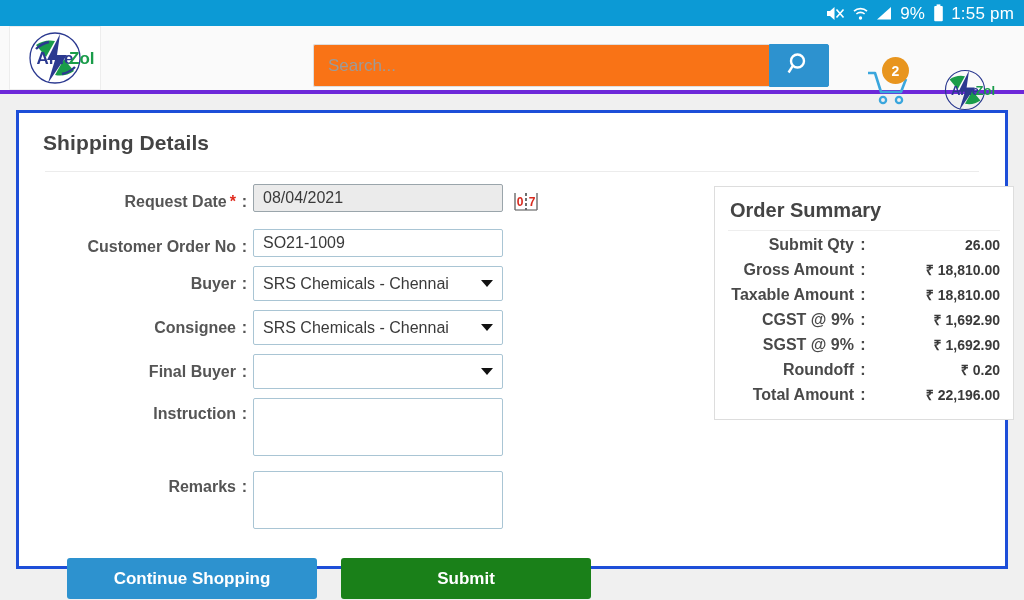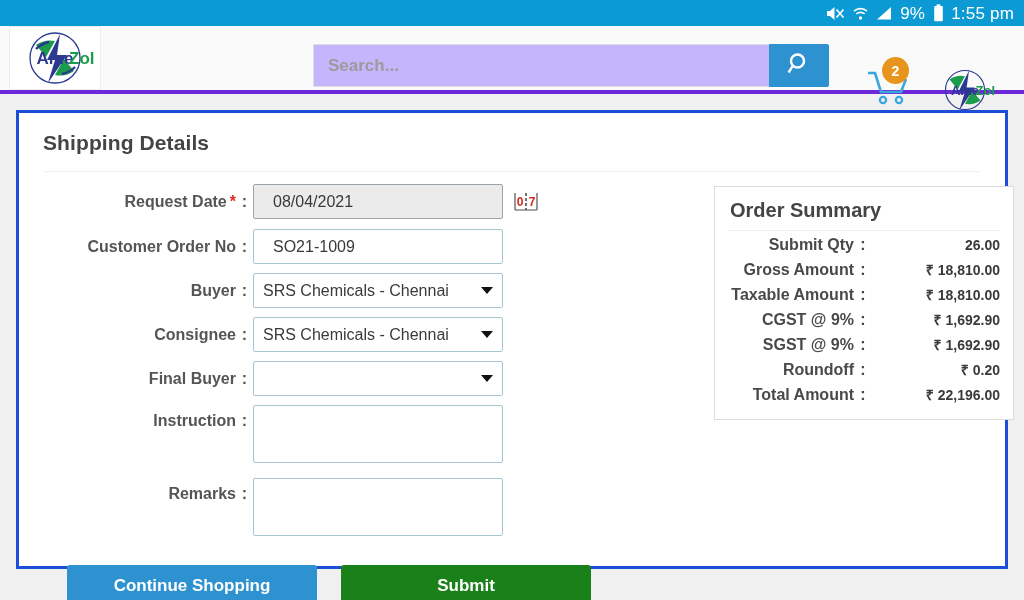--- a/index.html
+++ b/index.html
@@ -63,28 +63,27 @@
     left: 313px;
     top: 18px;
     width: 516px;
     height: 43px;
     display: flex;
   }
   .search-input {
     flex: 1;
     border: 1px solid #dddddd;
     border-right: none;
-    background: #c4b5fd;
+    background: #f97316;
     font-family: "Liberation Sans", sans-serif;
     font-size: 17px;
     color: #333;
     padding: 8px 14px;
     outline: none;
     border-radius: 2px 0 0 2px;
-    font-weight: bold;
   }
   .search-input::placeholder { color: #9b9b9b; }
   .search-btn {
     width: 60px;
     background: #2d92cf;
     border: 1px solid #2d92cf;
     border-radius: 0 2px 2px 0;
     display: flex;
     align-items: center;
     justify-content: center;
@@ -176,25 +175,25 @@
     font-size: 16px;
     font-weight: bold;
     color: #555555;
     padding-top: 9px;
     flex: none;
   }
   .field-wrap { display: flex; align-items: flex-start; }
 
   .txt-input {
     width: 250px;
-    height: 35px;
+    height: 28px;
     font-family: "Liberation Sans", sans-serif;
     font-size: 16px;
     color: #3a3a3a;
-    padding: 0 19px;
+    padding: 0 9px;
     border: 1px solid #a9c5d4;
     background: #ffffff;
     outline: none;
     border-radius: 2px;
   }
   .txt-input.readonly {
     background: #ebebeb;
     border: 1px solid #9aa5ab;
   }
 

